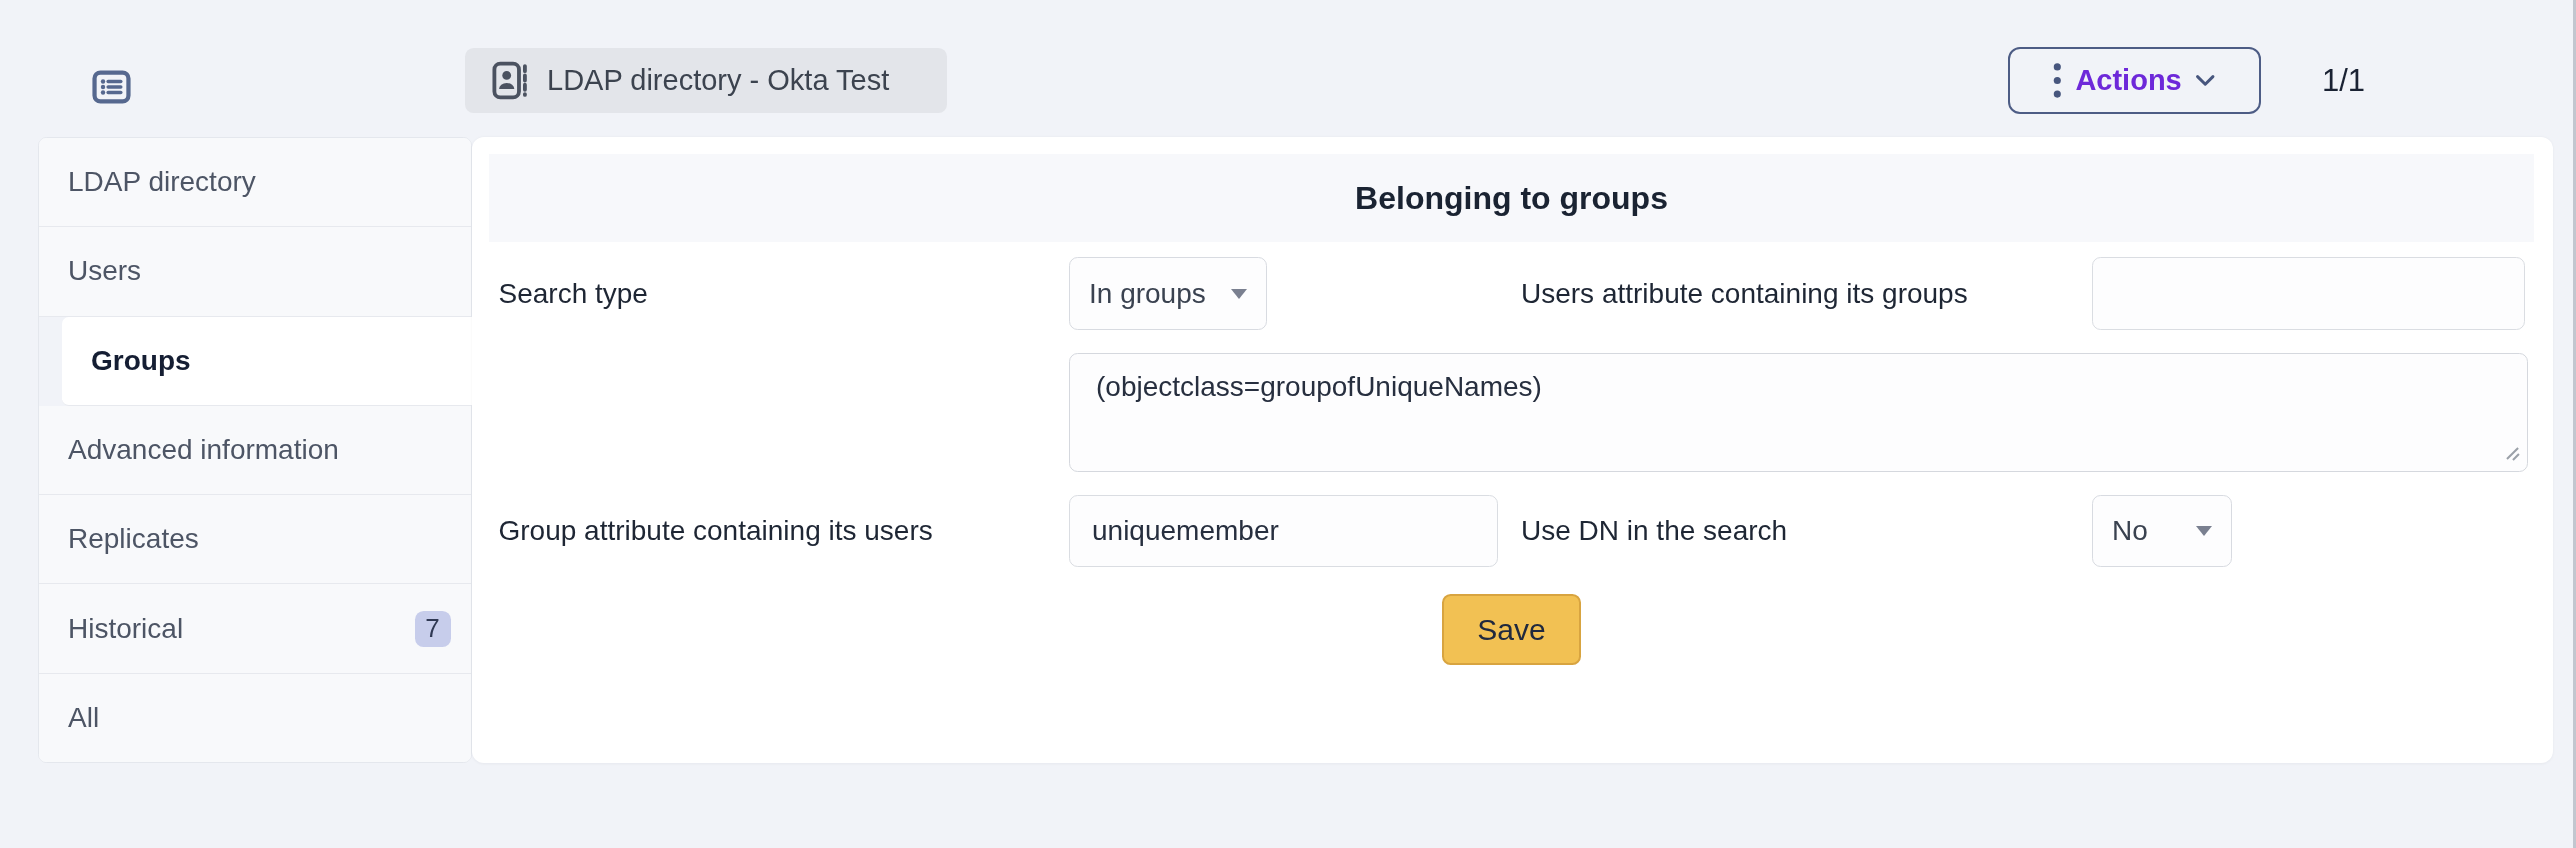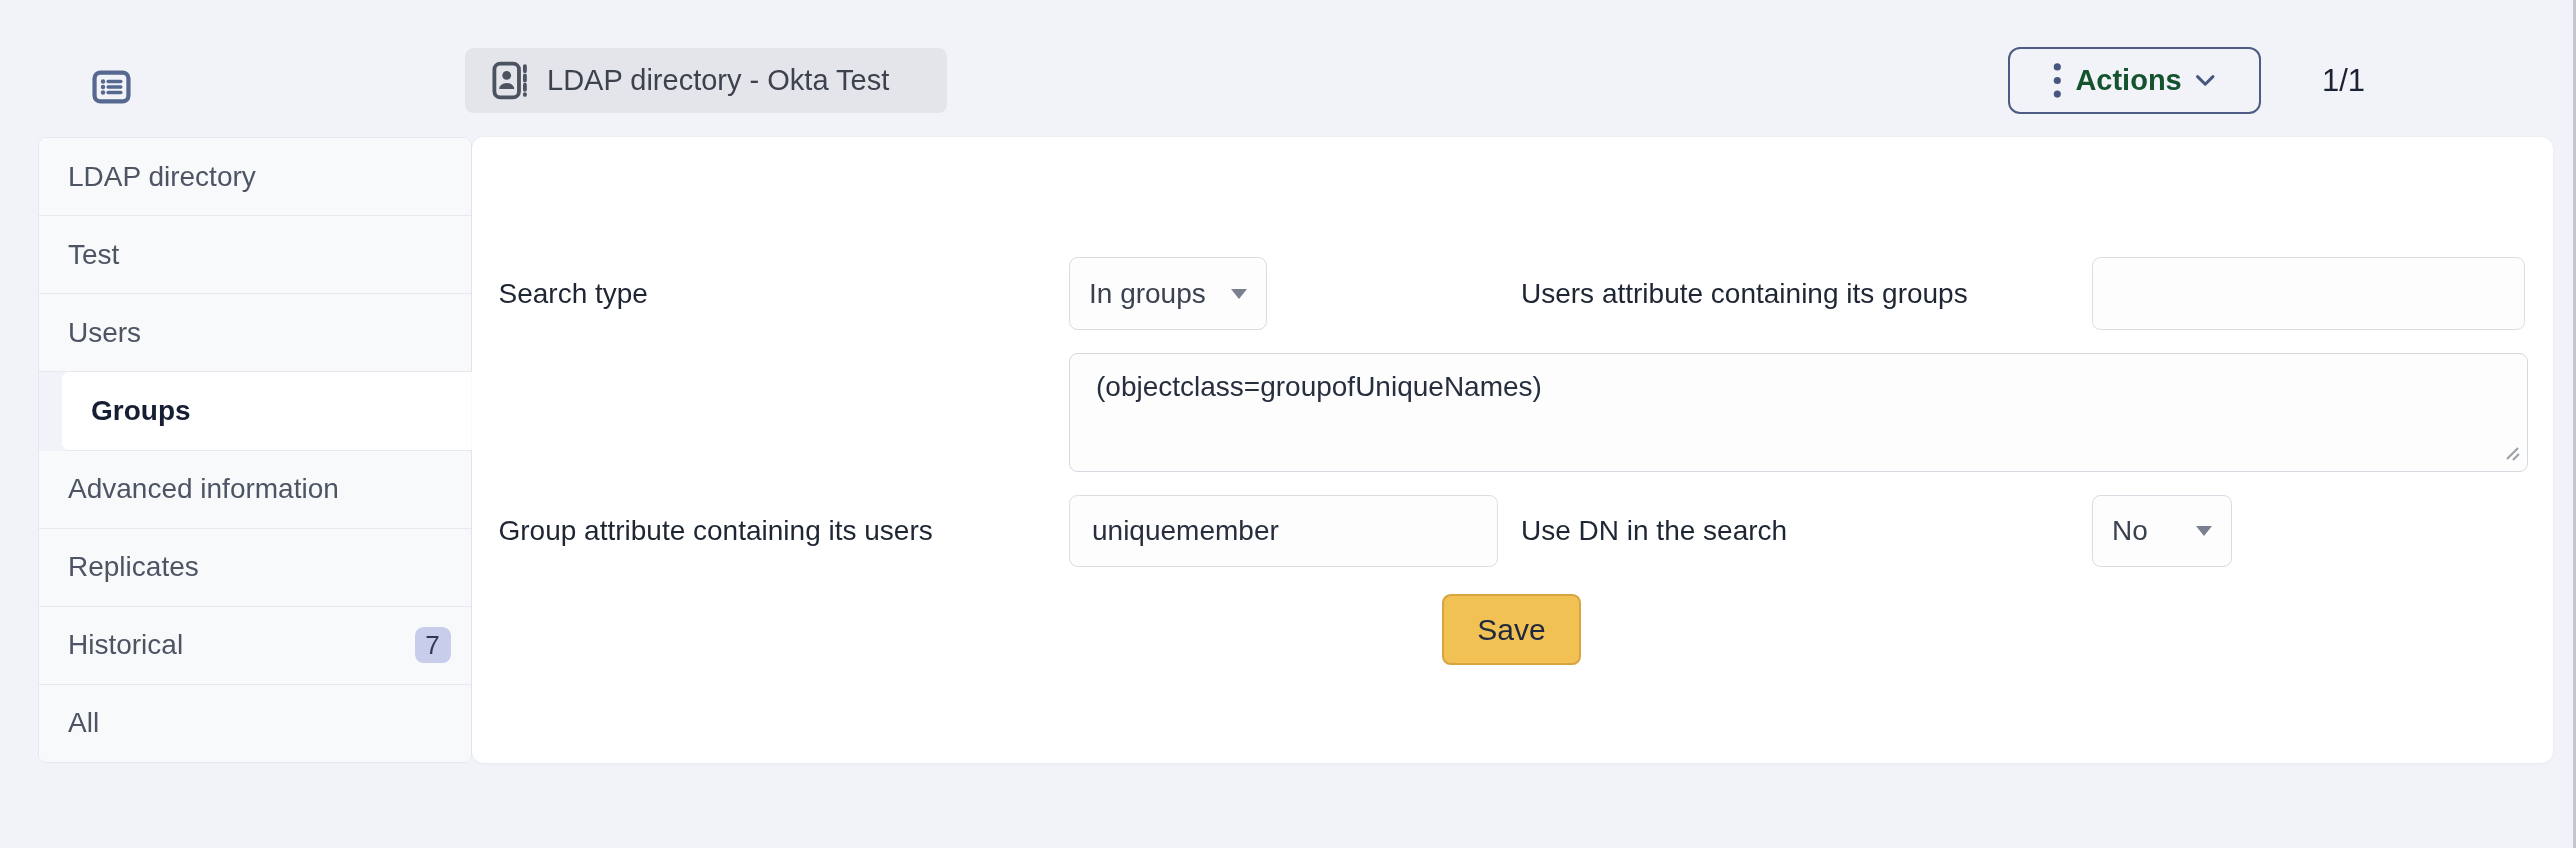--- a/index.html
+++ b/index.html
@@ -18,21 +18,21 @@
   .entity-tab {
     left: 465px; top: 48px; width: 482px; height: 65px;
     background: #e3e5ea; border-radius: 8.6px;
     display: flex; align-items: center; gap: 17px; padding: 16px 26px;
     font-size: 29px; color: #3c434f;
   }
   .actions-btn {
     left: 2008px; top: 47px; width: 253px; height: 67px;
     border: 2.6px solid #4d5c85; border-radius: 12px;
     display: flex; align-items: center; justify-content: center; gap: 13.7px;
-    font-size: 29px; font-weight: 600; color: #14532d;
+    font-size: 29px; font-weight: 600; color: #6d28d9;
     background: transparent; cursor: pointer;
   }
   .page-count {
     left: 2275px; top: 47px; width: 137px; height: 67px;
     display: flex; align-items: center; justify-content: center;
     font-size: 31px; color: #1a2233;
   }
 
   
   .sidebar {
@@ -166,23 +166,20 @@
   </span>
 </button>
 
 <div class="abs page-count">1/1</div>
 
 <nav class="abs sidebar">
   <div class="side-item">
     <span>LDAP directory</span>
   </div>
   <div class="side-item">
-    <span>Test</span>
-  </div>
-  <div class="side-item">
     <span>Users</span>
   </div>
   <div class="side-item selected">
     <span>Groups</span>
   </div>
   <div class="side-item">
     <span>Advanced information</span>
   </div>
   <div class="side-item">
     <span>Replicates</span>
@@ -191,20 +188,23 @@
     <span>Historical</span>
     <span class="side-badge">7</span>
   </div>
   <div class="side-item">
     <span>All</span>
   </div>
 </nav>
 
 <main class="abs panel">
 
+  <div class="abs heading-band">
+    <h1>Belonging to groups</h1>
+  </div>
 
   <div class="abs field-label" style="left:26.5px; top:120px; height:73px;">Search type</div>
 
   <div class="abs select-box" style="left:597px; top:120px; width:198px; height:73px;">
     <span>In groups</span>
     <span class="tri-down"></span>
   </div>
 
   <div class="abs field-label" style="left:1049px; top:120px; height:73px;">Users attribute containing its groups</div>
 

